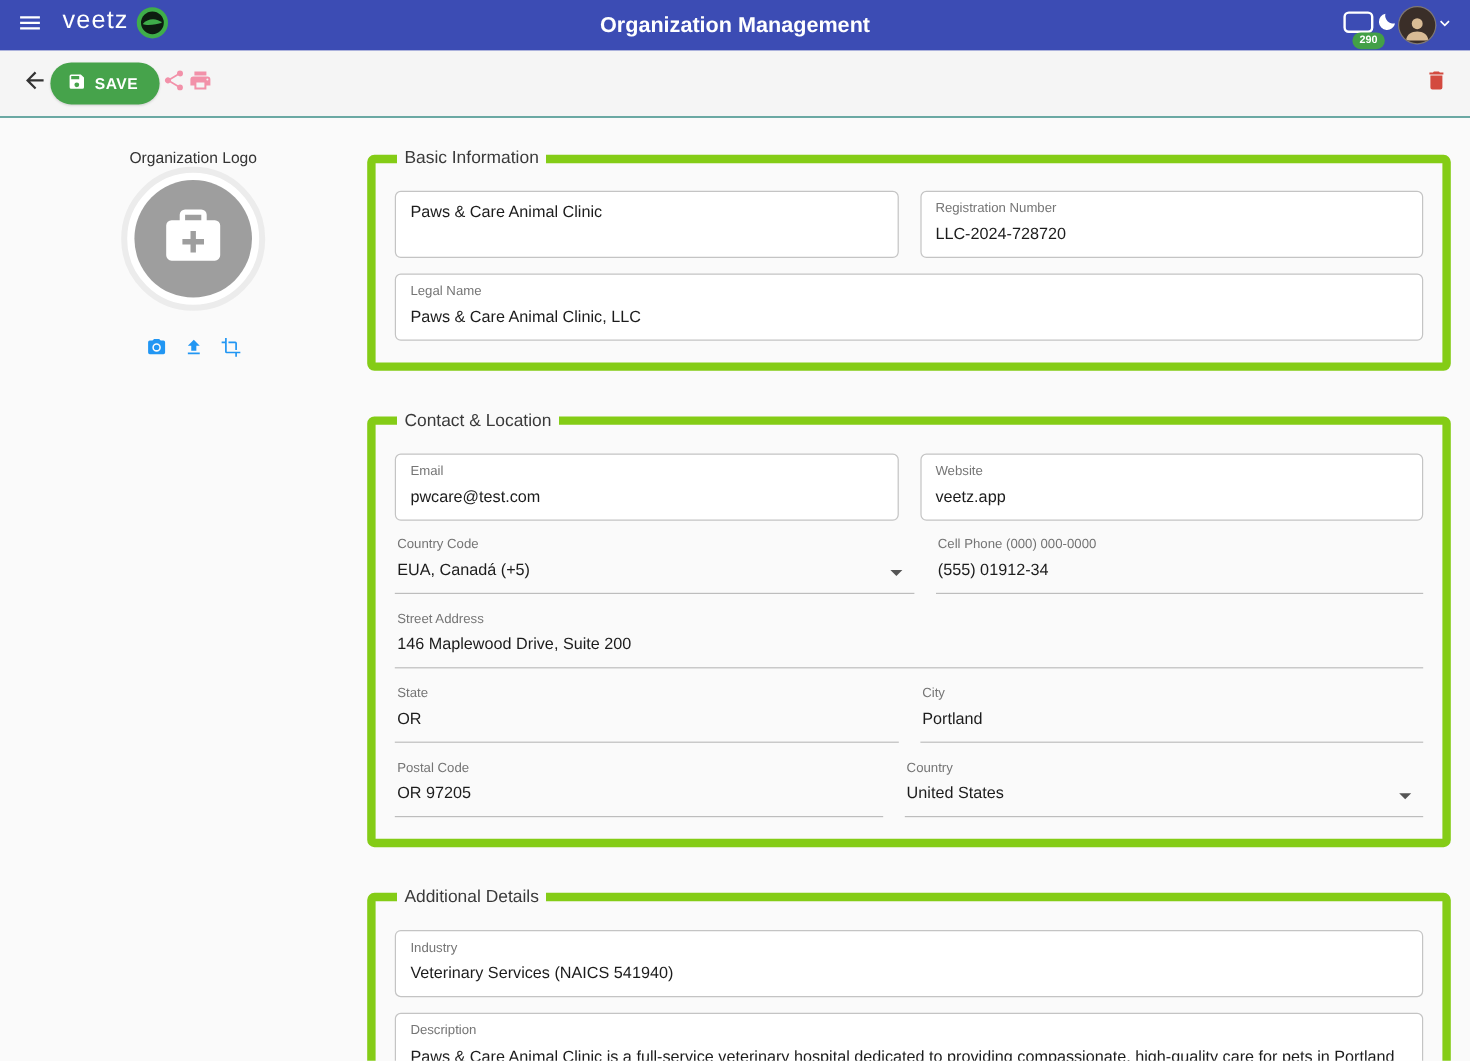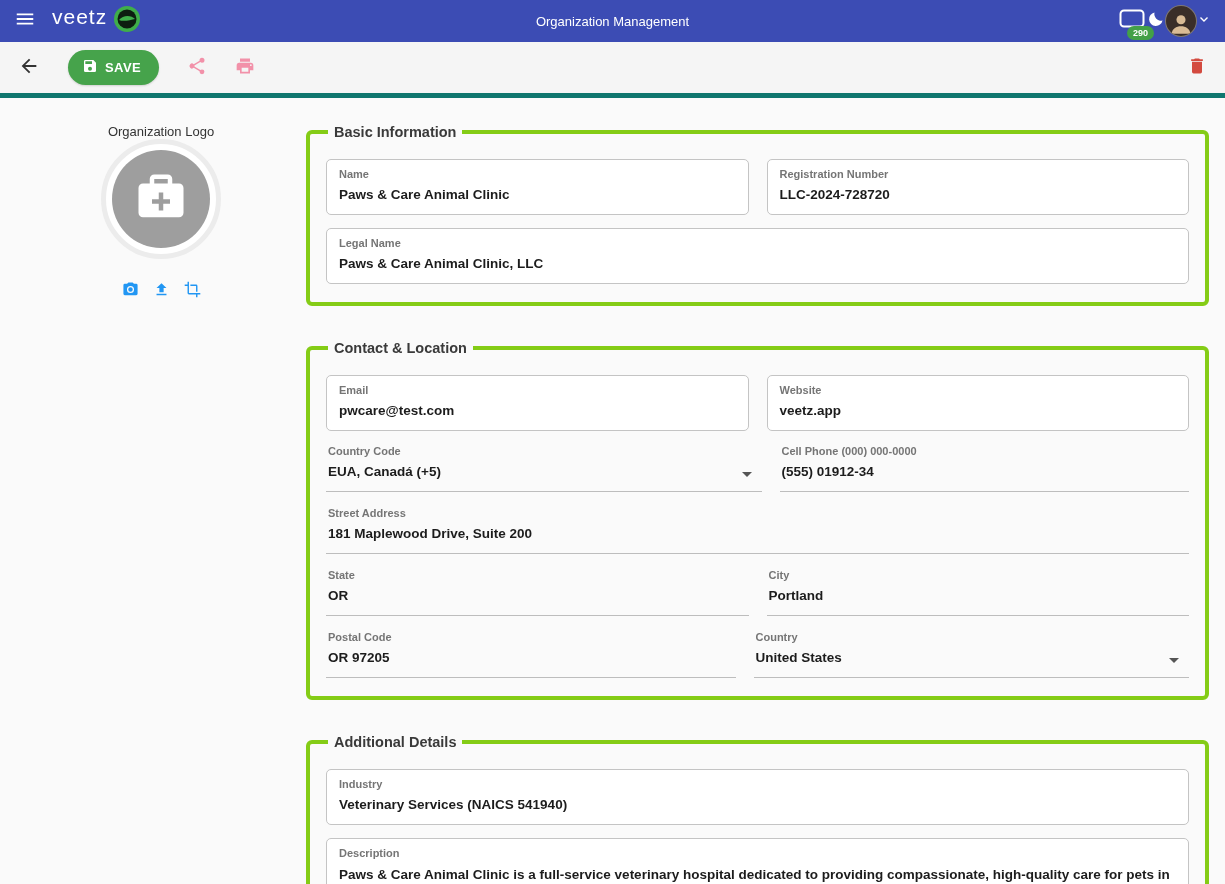--- a/index.html
+++ b/index.html
@@ -12,39 +12,39 @@
   
   .appbar {
     height:42px; background:#3c4cb4; color:#fff;
     display:flex; align-items:center; padding:0 14px; gap:16px; position:relative;
   }
   .appbar .menu-btn { cursor:pointer; display:flex; align-items:center; }
   .brand { display:flex; gap:6px; }
   .brand-text { font-size:21px; letter-spacing:1px; color:#fff; font-weight:400; }
   .appbar-title {
     position:absolute; left:0; right:0; text-align:center;
-    font-size:13px; font-weight:400; pointer-events:none;
+    font-size:18px; font-weight:700; pointer-events:none;
   }
   .appbar-right { margin-left:auto; display:flex; align-items:center; z-index:2; }
   .device-wrap { position:relative; display:flex; align-items:center; cursor:pointer; }
   .device-badge {
     position:absolute; bottom:-6px; right:-8px; background:#43a047; color:#fff;
     font-size:9px; font-weight:700; padding:1.5px 6px; border-radius:8px; line-height:1.2;
   }
   .icon-btn { cursor:pointer; display:flex; align-items:center; }
   .avatar {
     width:32px; height:32px; border-radius:50%; background:#3a2e28;
     display:flex; align-items:flex-end; justify-content:center; overflow:hidden; cursor:pointer;
     border:1px solid rgba(255,255,255,.35);
   }
 
   
   .toolbar {
-    height:56px; background:#f5f5f5; border-bottom:5px solid #0f766e;
-    display:flex; align-items:center; padding:0 18px; gap:28px;
+    height:56px; background:#f5f5f5; border-bottom:1px solid #0f766e;
+    display:flex; align-items:center; padding:0 18px; gap:2px;
   }
   .back-btn { color:#333; cursor:pointer; display:flex; }
   .save-btn {
     background:#46a34b; color:#fff; border:none; border-radius:18px; height:35px;
     padding:0 18px 0 14px; font-size:13px; font-weight:700; letter-spacing:.4px;
     display:flex; align-items:center; gap:7px; cursor:pointer;
     font-family:"Liberation Sans",sans-serif; box-shadow:0 1px 2px rgba(0,0,0,.15);
   }
   .tool-icon { color:#f291a9; cursor:pointer; display:flex; }
   .trash { margin-left:auto; color:#d34a3f; }
@@ -62,22 +62,22 @@
   }
   .logo-inner {
     width:98px; height:98px; border-radius:50%; background:#9e9e9e;
     display:flex; align-items:center; justify-content:center;
   }
   .logo-actions { display:flex; gap:14px; margin-top:22px; }
   .logo-actions .act { color:#2196f3; cursor:pointer; display:flex; }
 
   
   fieldset {
-    border:4px solid #84cc16; border-radius:6px;
-    padding:6px 16px 18px 16px; background:transparent;font-weight:bold;
+    border:7px solid #84cc16; border-radius:6px;
+    padding:6px 16px 18px 16px; background:transparent;
   }
   fieldset + fieldset { margin-top:34px; }
   legend { font-size:14.5px; color:#3a3a3a; padding:0 6px; margin-left:2px; }
 
   .row { display:flex; gap:18px; margin-top:13px; }
   .row > .field { flex:1; }
 
   .field { position:relative; }
   .f-label { font-size:11px; color:#757575; line-height:1.25; margin-bottom:4px; }
   .f-value { font-size:13.5px; color:#1c1c1c; line-height:1.35; }
@@ -236,21 +236,20 @@
       </span>
     </div>
   </aside>
 
   <section class="form-col">
 
     <fieldset>
       <legend>Basic Information</legend>
       <div class="row">
         <div class="field outlined">
-          <div class="f-label">Name</div>
           <div class="f-value">Paws &amp; Care Animal Clinic</div>
         </div>
         <div class="field outlined">
           <div class="f-label">Registration Number</div>
           <div class="f-value">LLC-2024-728720</div>
         </div>
       </div>
       <div class="row">
         <div class="field outlined">
           <div class="f-label">Legal Name</div>
@@ -281,21 +280,21 @@
         </div>
         <div class="field underline">
           <div class="f-label">Cell Phone (000) 000-0000</div>
           <div class="f-value">(555) 01912-34</div>
         </div>
       </div>
 
       <div class="row">
         <div class="field underline">
           <div class="f-label">Street Address</div>
-          <div class="f-value">181 Maplewood Drive, Suite 200</div>
+          <div class="f-value">146 Maplewood Drive, Suite 200</div>
         </div>
       </div>
 
       <div class="row">
         <div class="field underline">
           <div class="f-label">State</div>
           <div class="f-value">OR</div>
         </div>
         <div class="field underline">
           <div class="f-label">City</div>

